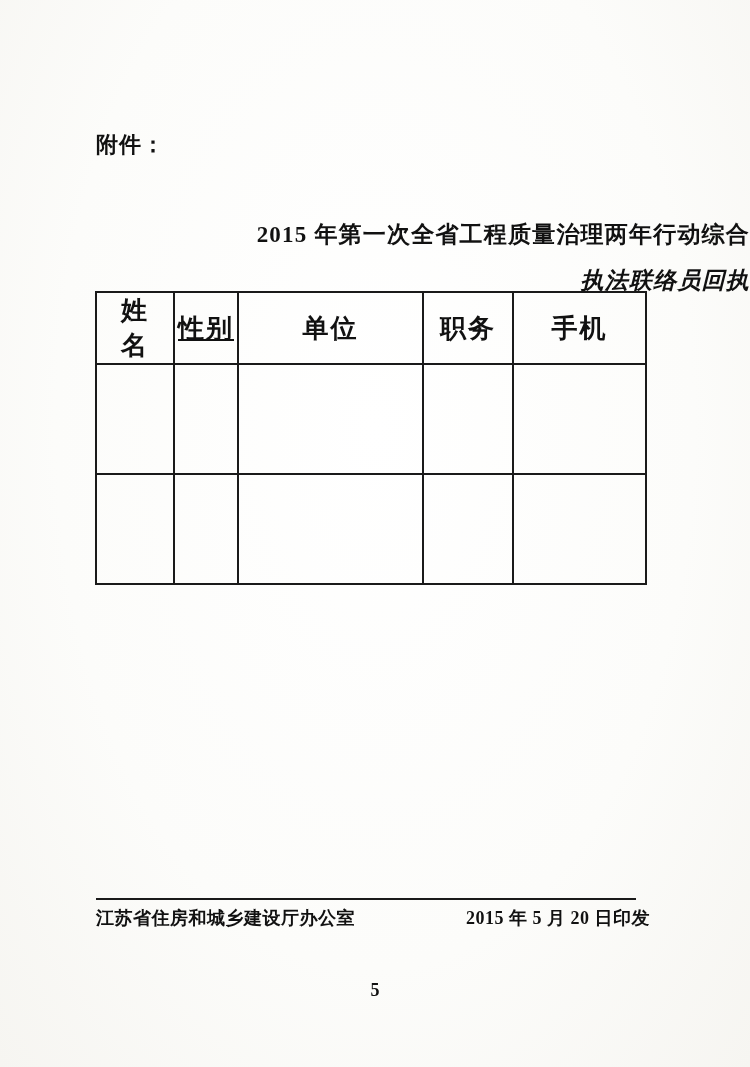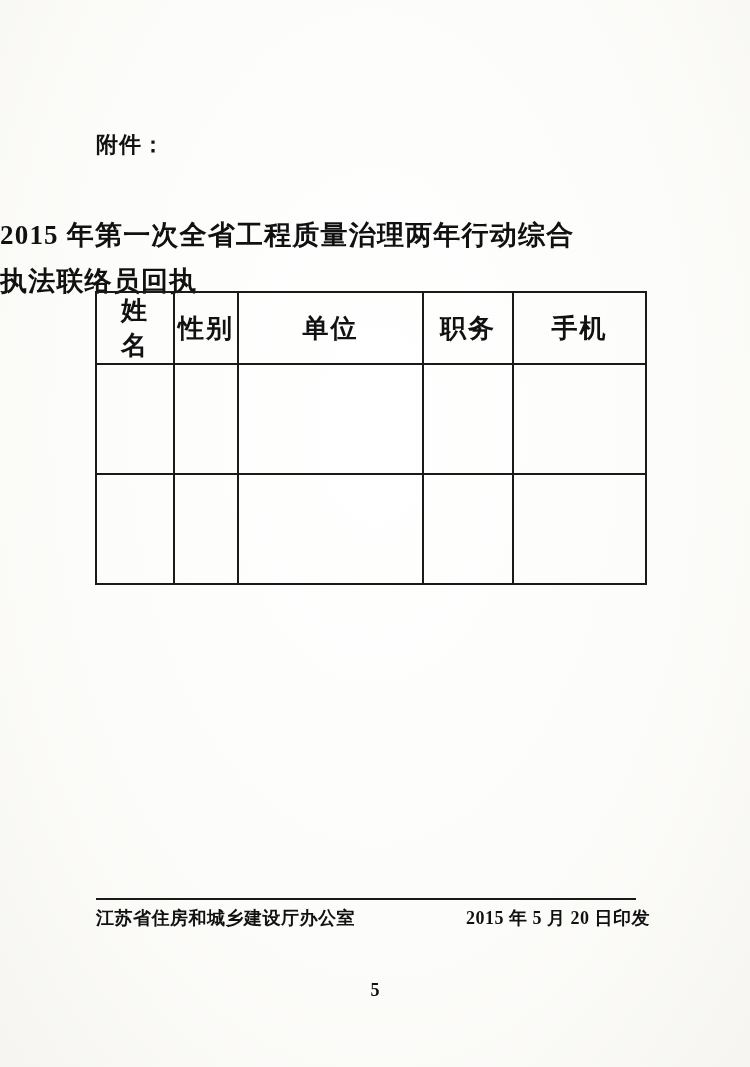--- a/index.html
+++ b/index.html
@@ -37,28 +37,29 @@
     font-weight: 700;
     letter-spacing: 1px;
     font-family: "Liberation Serif", "DejaVu Serif", serif;
   }
 
   .doc-title {
     position: absolute;
     left: 0;
     right: 0;
     top: 212px;
-    text-align: left;
-    font-size: 27px;
+    text-align: right;
+    font-size: 23px;
     font-weight: 700;
     line-height: 46px;
     letter-spacing: 1.2px;
   }
   .doc-title .line2 {
     display: block;
+    font-style: italic;
   }
 
   table.form-table {
     position: absolute;
     left: 95px;
     top: 291px;
     width: 540px;
     border-collapse: collapse;
     table-layout: fixed;
   }
@@ -73,21 +74,21 @@
     font-family: "Liberation Serif", "DejaVu Serif", serif;
     letter-spacing: 2px;
   }
   table.form-table thead th {
     height: 62px;
   }
   table.form-table tbody td {
     height: 108px;
   }
   .col-name   { width: 76px; }
-  .col-gender { width: 62px; }
+  .col-gender { width: 62px; text-decoration: underline; }
   .col-unit   { width: 183px; margin-left: 16px; }
   .col-post   { width: 88px; }
   .col-phone  { width: 131px; }
 
   .footer-rule {
     position: absolute;
     left: 96px;
     top: 898px;
     width: 540px;
     height: 0;

